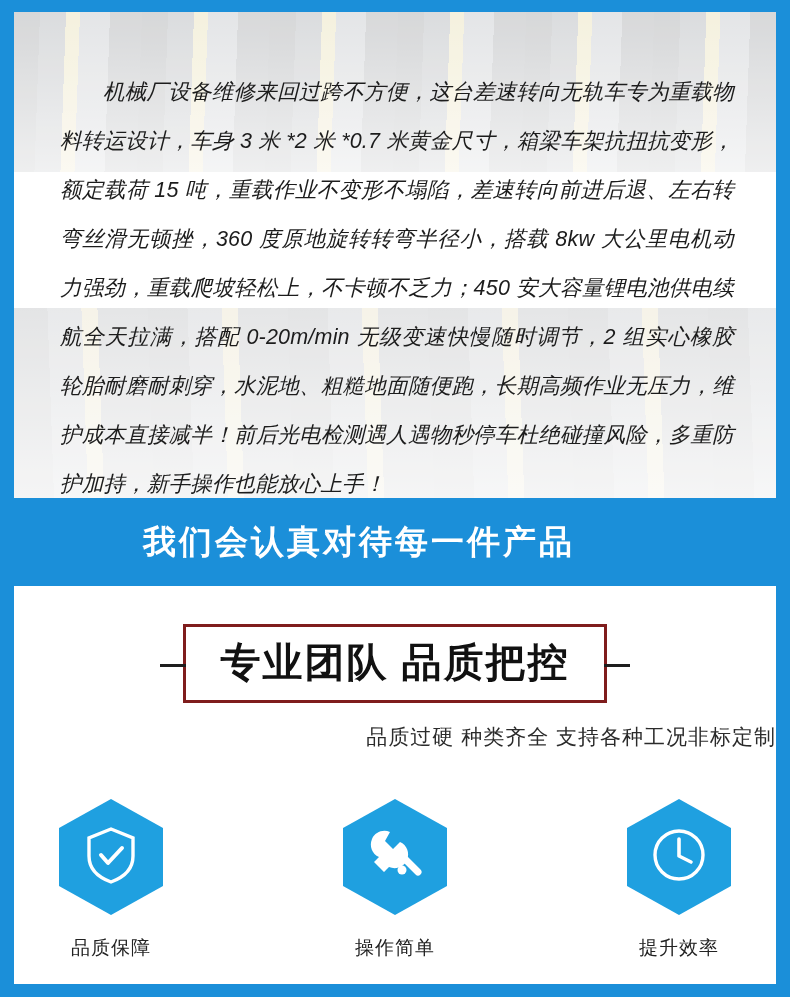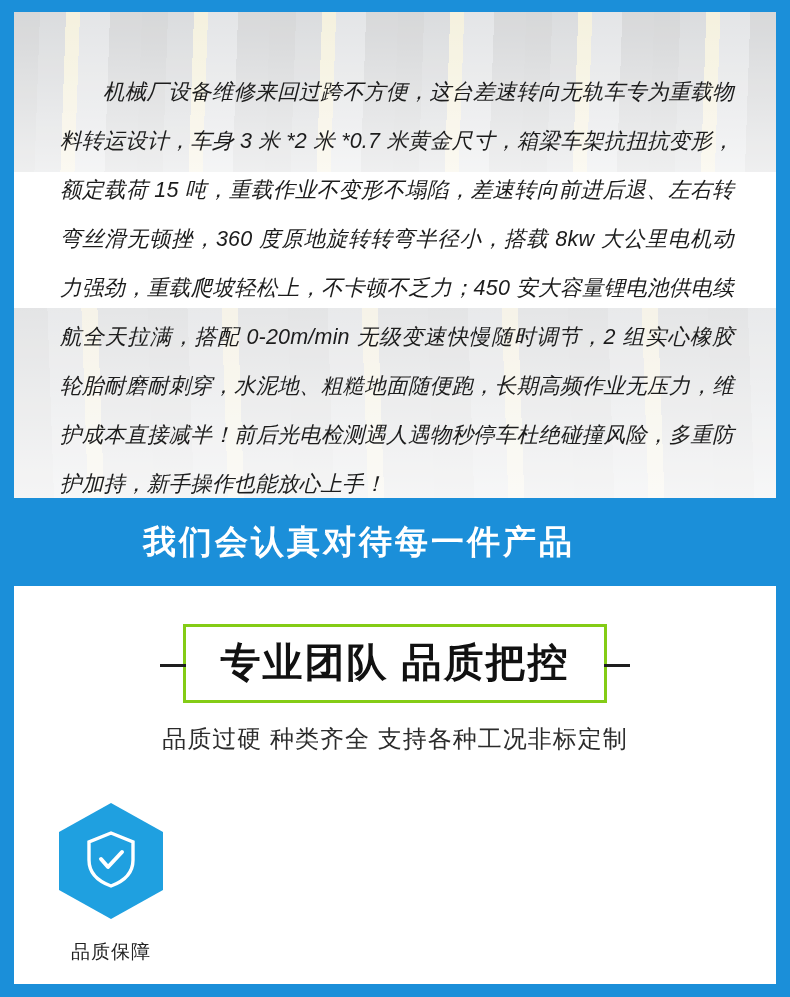--- a/index.html
+++ b/index.html
@@ -113,21 +113,21 @@
     height: 398px;
     background: #ffffff;
   }
   .headline-wrap {
     margin-top: 38px;
     display: flex;
     align-items: center;
     justify-content: center;
   }
   .headline-box {
-    border: 3px solid #84cc16;
+    border: 3px solid #7f1d1d;
     padding: 8px 34px 10px 34px;
     position: relative;
   }
   .headline-box .dash-left,
   .headline-box .dash-right {
     position: absolute;
     top: 50%;
     width: 26px;
     height: 3px;
     background: #1e1e1e;
@@ -136,22 +136,22 @@
   .headline-box .dash-right { right: -26px; }
   .headline-text {
     font-size: 40px;
     font-weight: bold;
     color: #111111;
     letter-spacing: 2px;
     white-space: nowrap;
   }
   .subline {
     margin-top: 20px;
-    text-align: center;
-    font-size: 24px;
+    text-align: right;
+    font-size: 21px;
     color: #2b2b2b;
     letter-spacing: 1px;
   }
 
   
   .features {
     margin-top: 48px;
     display: flex;
     justify-content: space-between;
     padding: 0 24px;
@@ -213,18 +213,41 @@
           <span>
             <svg width="54" height="58" viewBox="0 0 54 58">
               <path d="M27 3 L49 12 L49 30 C49 44 38 52 27 56 C16 52 5 44 5 30 L5 12 Z" fill="none" stroke="#ffffff" stroke-width="3.4"></path>
               <polyline points="17,29 24,37 38,22" fill="none" stroke="#ffffff" stroke-width="4" stroke-linecap="round" stroke-linejoin="round"></polyline>
             </svg>
           </span>
         </div>
         <div class="feature-label">品质保障</div>
       </div>
 
-
+      <div class="feature">
+        <div class="hex">
+          <span>
+            <svg width="58" height="58" viewBox="0 0 58 58">
+              <path d="M24 6 C17 3 9 6 6 13 C3 20 6 28 13 31 L8 36 L18 46 L23 41 C30 44 38 41 41 34 C44 27 41 19 34 16 L27 23 L19 15 Z" fill="#ffffff"></path>
+              <path d="M36 30 L52 46" stroke="#ffffff" stroke-width="7" stroke-linecap="round"></path>
+              <circle cx="36" cy="44" r="4.5" fill="#ffffff"></circle>
+            </svg>
+          </span>
+        </div>
+        <div class="feature-label">操作简单</div>
+      </div>
+
+      <div class="feature">
+        <div class="hex">
+          <span>
+            <svg width="58" height="58" viewBox="0 0 58 58">
+              <circle cx="29" cy="29" r="24" fill="none" stroke="#ffffff" stroke-width="3.4"></circle>
+              <path d="M29 13 L29 30 L41 36" fill="none" stroke="#ffffff" stroke-width="3.6" stroke-linecap="round" stroke-linejoin="round"></path>
+            </svg>
+          </span>
+        </div>
+        <div class="feature-label">提升效率</div>
+      </div>
 
 
     </div>
   </div>
 </div>
 
 </body></html>

